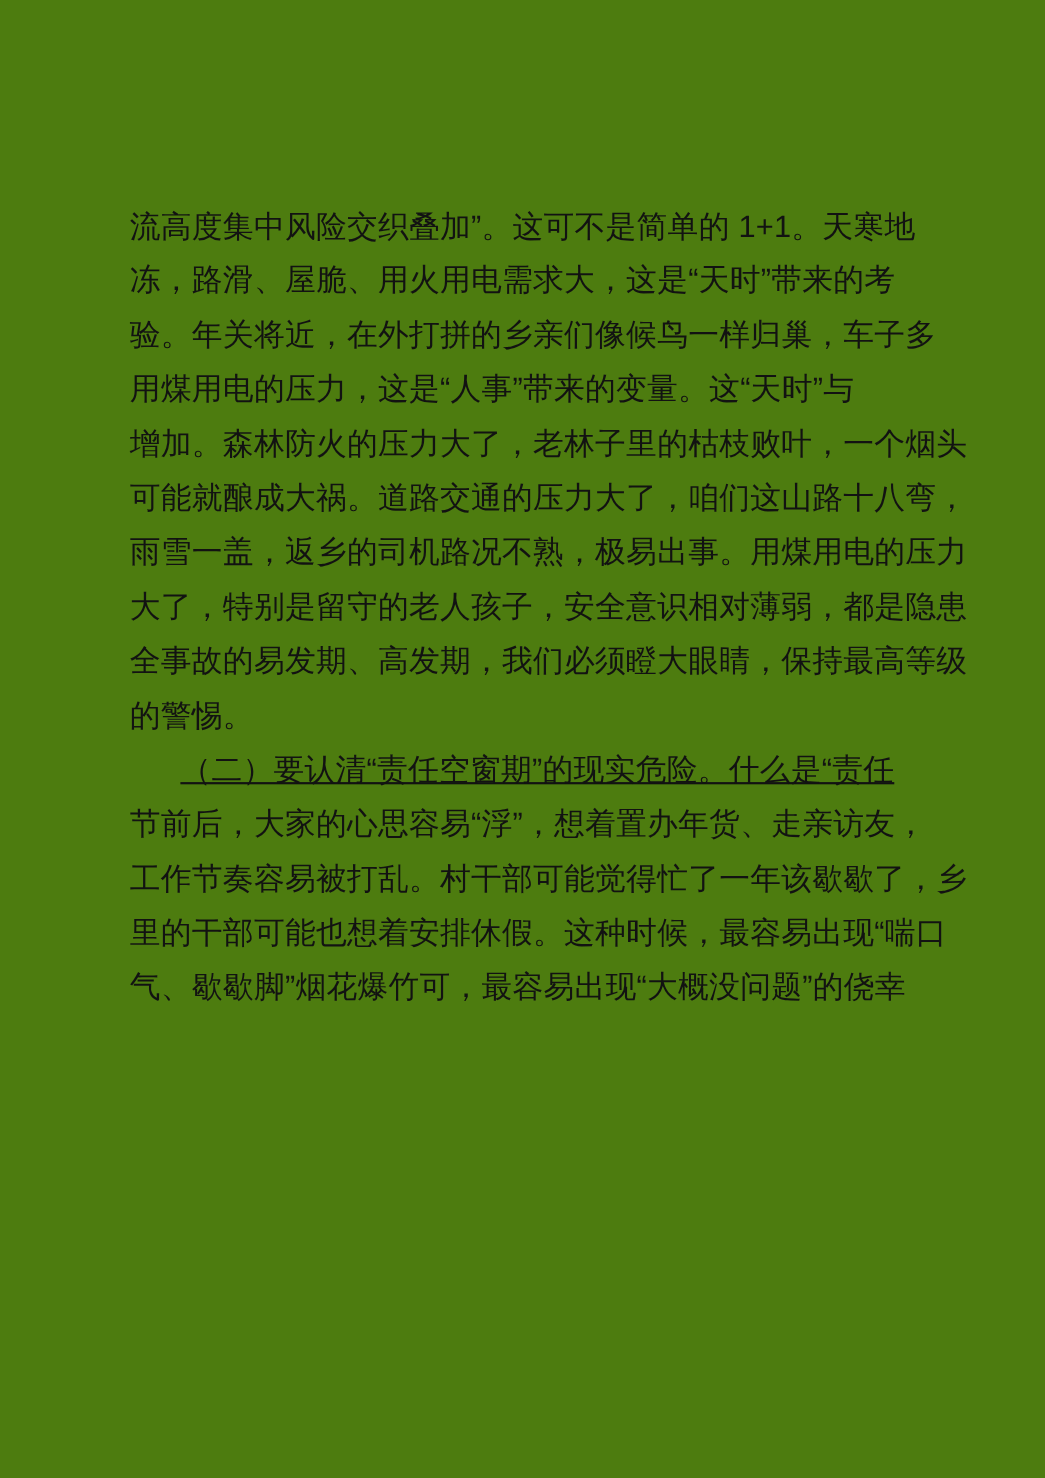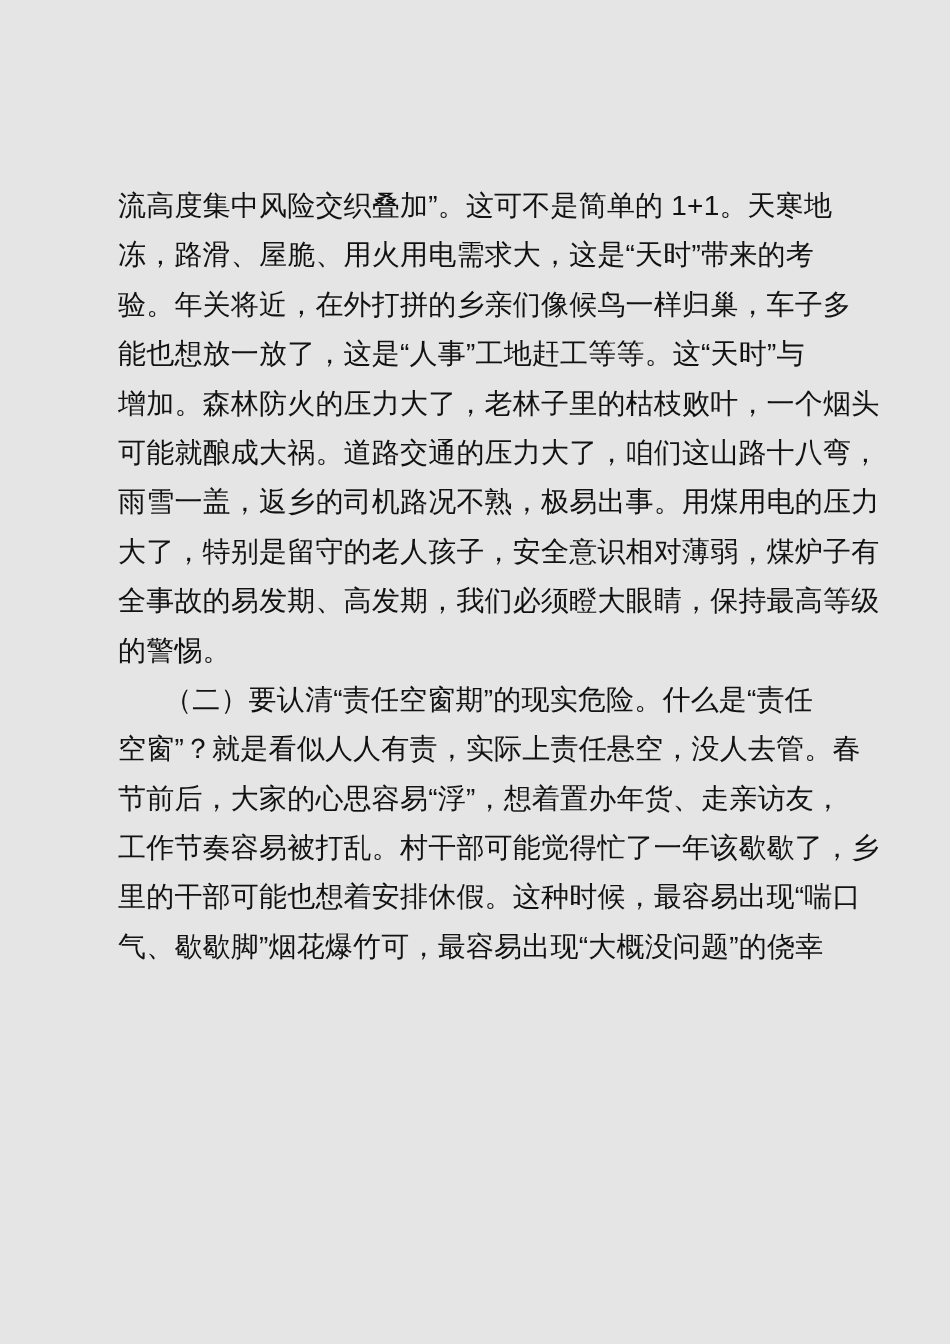--- a/index.html
+++ b/index.html
@@ -12,21 +12,21 @@
     background: #ffffff;
     position: relative;
     overflow: hidden;
   }
   .page {
     position: absolute;
     left: 0;
     top: 0;
     width: 950px;
     height: 1344px;
-    background: #e5e5e5;
+    background: #4d7c0f;
   }
   .doc-body {
     position: absolute;
     left: 118px;
     top: 181px;
     width: 716px;
     font-family: "Liberation Sans", "DejaVu Sans", sans-serif;
     font-size: 28px;
     font-weight: 400;
     color: #121212;
@@ -37,44 +37,44 @@
     padding: 0;
   }
   .line {
     height: 49.4px;
     line-height: 49.4px;
     white-space: nowrap;
     letter-spacing: 0.2px;
   }
   .line.first-indent {
     padding-left: 46px;
+    text-decoration: underline;
   }
 </style>
 </head>
 <body>
 
 <div class="page">
   <div class="doc-body">
 
     <div class="para">
       <div class="line">流高度集中风险交织叠加”。这可不是简单的 1+1。天寒地</div>
       <div class="line">冻，路滑、屋脆、用火用电需求大，这是“天时”带来的考</div>
       <div class="line">验。年关将近，在外打拼的乡亲们像候鸟一样归巢，车子多</div>
-      <div class="line">能也想放一放了，这是“人事”工地赶工等等。这“天时”与</div>
+      <div class="line">用煤用电的压力，这是“人事”带来的变量。这“天时”与</div>
       <div class="line">增加。森林防火的压力大了，老林子里的枯枝败叶，一个烟头</div>
       <div class="line">可能就酿成大祸。道路交通的压力大了，咱们这山路十八弯，</div>
       <div class="line">雨雪一盖，返乡的司机路况不熟，极易出事。用煤用电的压力</div>
-      <div class="line">大了，特别是留守的老人孩子，安全意识相对薄弱，煤炉子有</div>
+      <div class="line">大了，特别是留守的老人孩子，安全意识相对薄弱，都是隐患</div>
       <div class="line">全事故的易发期、高发期，我们必须瞪大眼睛，保持最高等级</div>
       <div class="line">的警惕。</div>
     </div>
 
     <div class="para">
       <div class="line first-indent">（二）要认清“责任空窗期”的现实危险。什么是“责任</div>
-      <div class="line">空窗”？就是看似人人有责，实际上责任悬空，没人去管。春</div>
       <div class="line">节前后，大家的心思容易“浮”，想着置办年货、走亲访友，</div>
       <div class="line">工作节奏容易被打乱。村干部可能觉得忙了一年该歇歇了，乡</div>
       <div class="line">里的干部可能也想着安排休假。这种时候，最容易出现“喘口</div>
       <div class="line">气、歇歇脚”烟花爆竹可，最容易出现“大概没问题”的侥幸</div>
     </div>
 
   </div>
 </div>
 
 </body></html>

